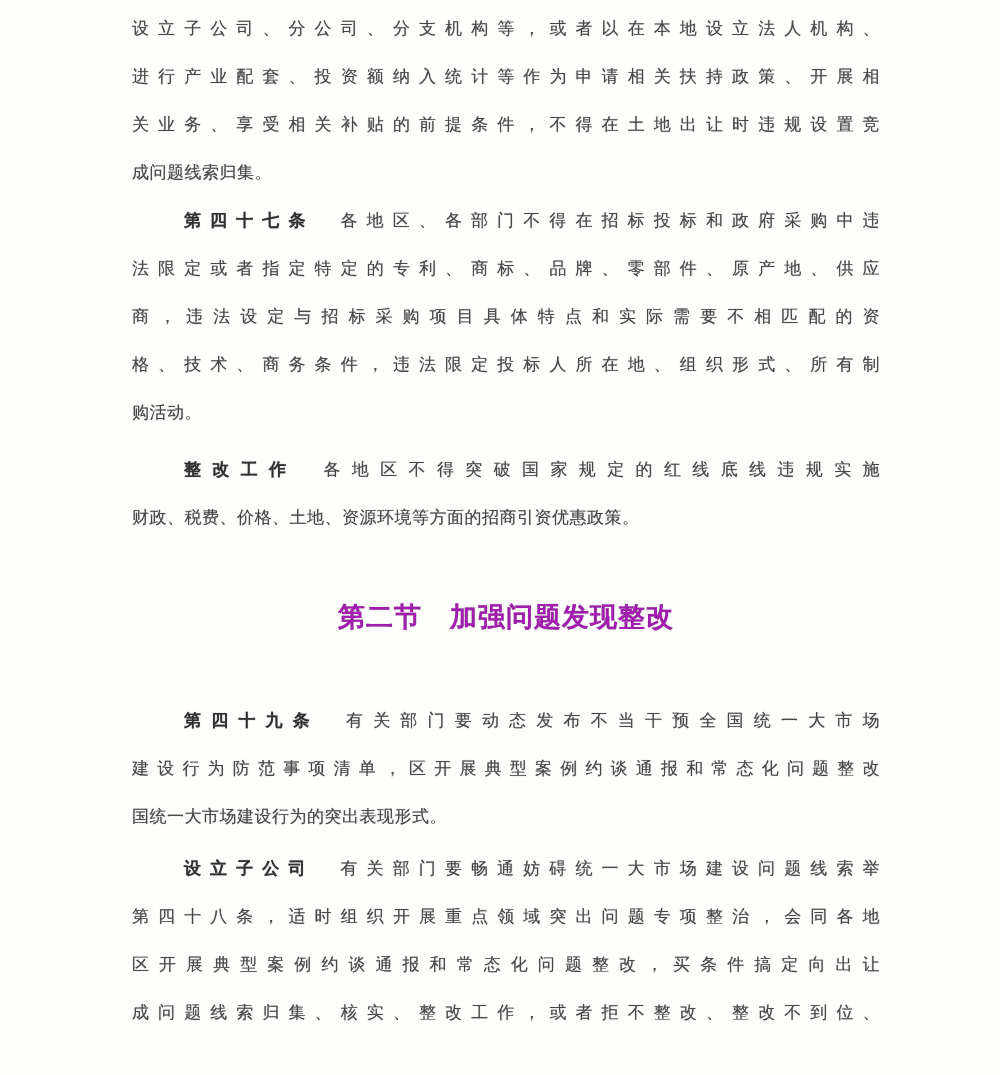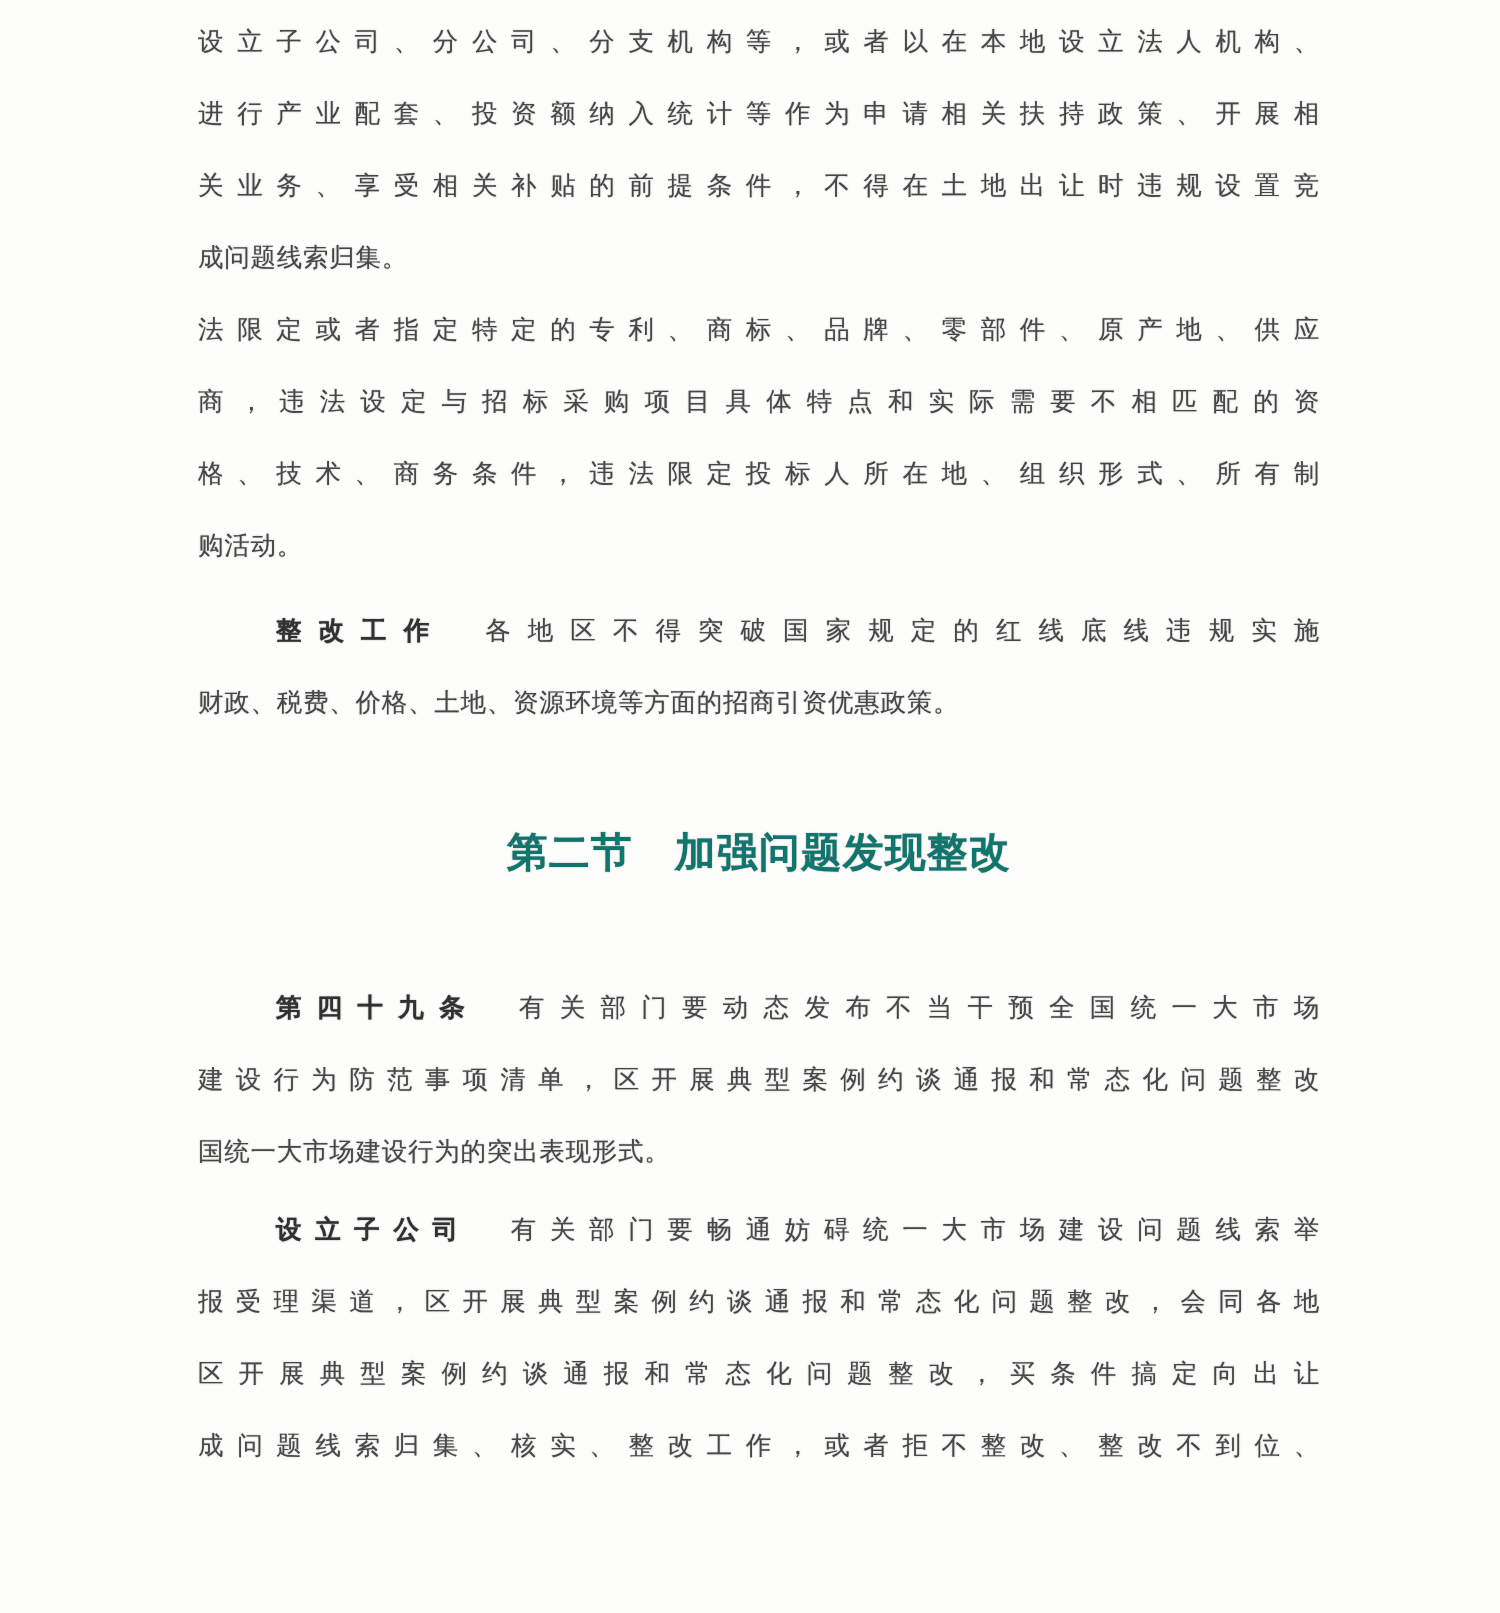--- a/index.html
+++ b/index.html
@@ -46,54 +46,55 @@
     text-shadow: 0 0 1px rgba(50,50,50,0.6);
   }
   .heading-line {
     display: block;
     height: 48px;
     line-height: 48px;
     text-align: center;
     font-family: "DejaVu Sans", "Liberation Sans", sans-serif;
     font-weight: 700;
     font-size: 27px;
-    color: #0f766e;
+    color: #a21caf;
     letter-spacing: 1px;
     text-shadow: 0 0 1px rgba(55,55,55,0.55);
   }
 </style>
 </head>
 <body>
 
 <div class="page">
   <div class="text-column">
       <div>
         <div class="line fill">设立子公司、分公司、分支机构等，或者以在本地设立法人机构、</div>
         <div class="line fill">进行产业配套、投资额纳入统计等作为申请相关扶持政策、开展相</div>
         <div class="line fill">关业务、享受相关补贴的前提条件，不得在土地出让时违规设置竞</div>
         <div class="line">成问题线索归集。</div>
       </div>
       <div>
+        <div class="line fill indent"><span class="lead">第四十七条</span><span>各地区、各部门不得在招标投标和政府采购中违</span></div>
         <div class="line fill">法限定或者指定特定的专利、商标、品牌、零部件、原产地、供应</div>
         <div class="line fill">商，违法设定与招标采购项目具体特点和实际需要不相匹配的资</div>
         <div class="line fill">格、技术、商务条件，违法限定投标人所在地、组织形式、所有制</div>
         <div class="line">购活动。</div>
       </div>
       <div style="margin-top: 9px;">
         <div class="line fill indent"><span class="lead">整改工作</span><span>各地区不得突破国家规定的红线底线违规实施</span></div>
         <div class="line">财政、税费、价格、土地、资源环境等方面的招商引资优惠政策。</div>
       </div>
       <div style="margin-top: 52px;">
         <div class="heading-line">第二节　加强问题发现整改</div>
       </div>
       <div style="margin-top: 55px;">
         <div class="line fill indent"><span class="lead">第四十九条</span><span>有关部门要动态发布不当干预全国统一大市场</span></div>
         <div class="line fill">建设行为防范事项清单，区开展典型案例约谈通报和常态化问题整改</div>
         <div class="line">国统一大市场建设行为的突出表现形式。</div>
       </div>
       <div style="margin-top: 4px;">
         <div class="line fill indent"><span class="lead">设立子公司</span><span>有关部门要畅通妨碍统一大市场建设问题线索举</span></div>
-        <div class="line fill">报受理渠道，区开展典型案例约谈通报和常态化问题整改，会同各地</div>
+        <div class="line fill">第四十八条，适时组织开展重点领域突出问题专项整治，会同各地</div>
         <div class="line fill">区开展典型案例约谈通报和常态化问题整改，买条件搞定向出让</div>
         <div class="line fill">成问题线索归集、核实、整改工作，或者拒不整改、整改不到位、</div>
       </div>
     </div>
 </div>
 
 </body></html>

